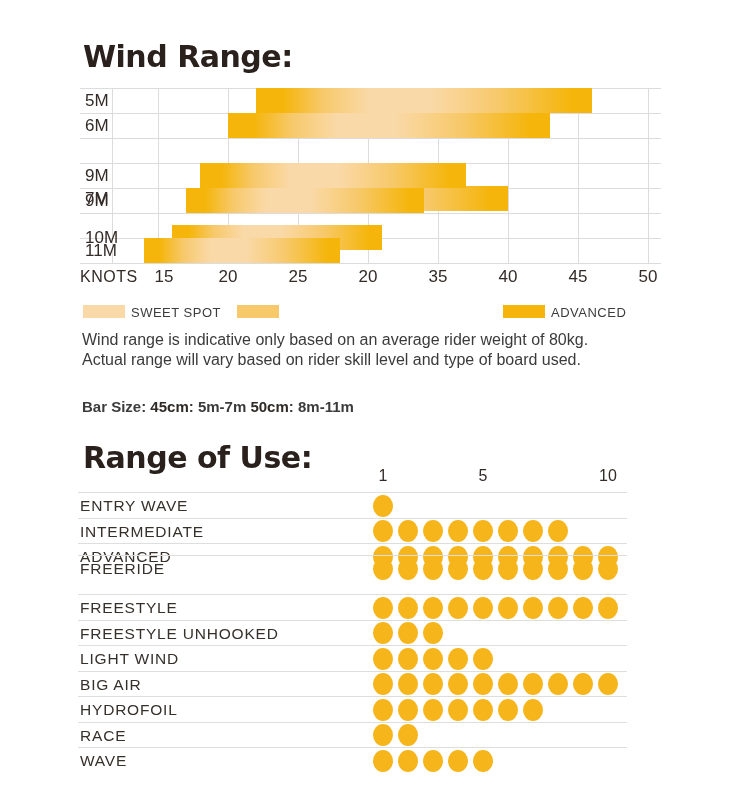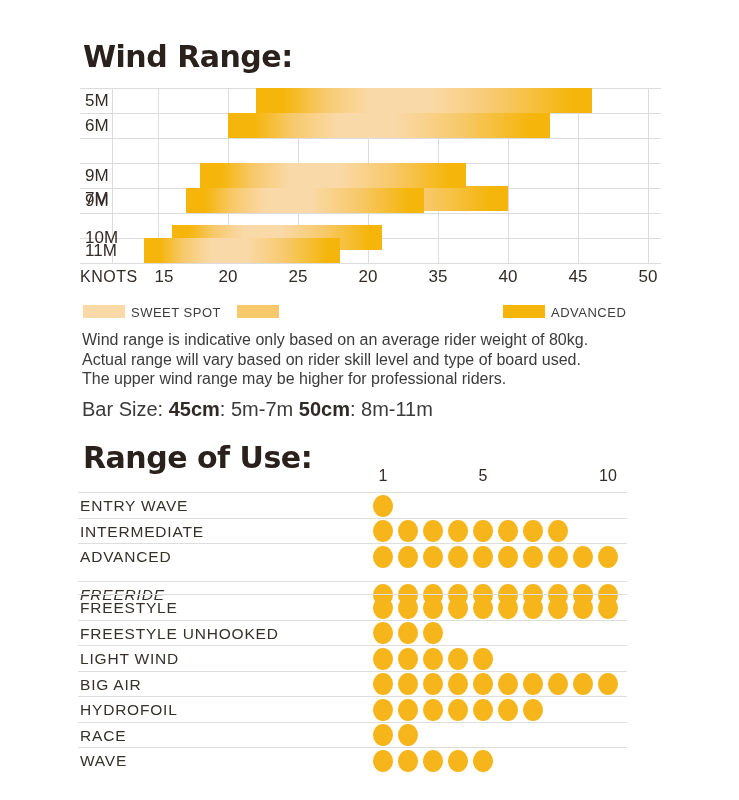--- a/index.html
+++ b/index.html
@@ -20,21 +20,21 @@
               letter-spacing:.5px;color:#332b27;}
   .tick{position:absolute;top:0;width:40px;text-align:center;line-height:27px;
         font-size:17px;color:#332b27;}
   
   .lg-item{position:absolute;top:305px;height:18px;display:flex;gap:6px;}
   .lg-swatch{width:42px;height:13px;display:inline-block;}
   .lg-label{font-size:13px;letter-spacing:.5px;color:#3c3c3c;white-space:nowrap;}
   
   #notes{position:absolute;left:82px;top:330px;}
   .note{font-size:16px;line-height:19.5px;color:#3b3b3b;}
-  #bar-size{position:absolute;left:82px;top:398px;font-size:20px;color:#3b3b3b;}
+  #bar-size{position:absolute;left:82px;top:398px;font-size:15px;color:#3b3b3b;font-weight:bold;}
   #bar-size b{color:#2f2a26;}
   
   #rou-scale{position:absolute;left:0;top:467px;height:20px;width:739px;}
   .scale-tick{position:absolute;top:0;width:40px;text-align:center;font-size:16px;color:#332b27;}
   #rou-rows{position:absolute;left:78px;top:492px;width:549px;}
   .rou-row{position:absolute;left:0;width:549px;height:25.5px;box-sizing:border-box;
            border-top:1px solid #dedede;}
   .rou-label{position:absolute;left:2px;top:1px;height:24px;line-height:24px;
              font-size:15.5px;letter-spacing:.8px;color:#36302b;white-space:nowrap;}
   .dot{position:absolute;top:1.5px;width:20px;height:22px;border-radius:50%;}
@@ -112,21 +112,20 @@
       <div class="lg-swatch" style="background: rgb(247, 201, 107);"></div>
     </div>
     <div class="lg-item" style="left: 503px;">
       <div class="lg-swatch" style="background: rgb(245, 181, 10);"></div>
       <div class="lg-label">ADVANCED</div>
     </div>
   </div>
 <div id="notes">
     <div class="note">Wind range is indicative only based on an average rider weight of 80kg.</div>
     <div class="note">Actual range will vary based on rider skill level and type of board used.</div>
-    <div class="note">The upper wind range may be higher for professional riders.</div>
   </div>
 <div id="bar-size"><span>Bar Size: </span><b>45cm</b><span>: 5m-7m </span><b>50cm</b><span>: 8m-11m</span></div>
 
 <div id="rou-scale">
     <div class="scale-tick" style="left: 363px;">1</div>
     <div class="scale-tick" style="left: 463px;">5</div>
     <div class="scale-tick" style="left: 588px;">10</div>
   </div>
 <div id="rou-rows">
     <div class="rou-row" style="top: 0px;">
@@ -150,21 +149,21 @@
       <div class="dot" style="left: 320px; background: rgb(246, 181, 27);"></div>
       <div class="dot" style="left: 345px; background: rgb(246, 181, 27);"></div>
       <div class="dot" style="left: 370px; background: rgb(246, 181, 27);"></div>
       <div class="dot" style="left: 395px; background: rgb(246, 181, 27);"></div>
       <div class="dot" style="left: 420px; background: rgb(246, 181, 27);"></div>
       <div class="dot" style="left: 445px; background: rgb(246, 181, 27);"></div>
       <div class="dot" style="left: 470px; background: rgb(246, 181, 27);"></div>
       <div class="dot" style="left: 495px; background: rgb(246, 181, 27);"></div>
       <div class="dot" style="left: 520px; background: rgb(246, 181, 27);"></div>
     </div>
-    <div class="rou-row" style="top: 89px; font-style: italic;">
+    <div class="rou-row" style="top: 63px;">
       <div class="rou-label">FREERIDE</div>
       <div class="dot" style="left: 295px; background: rgb(246, 181, 27);"></div>
       <div class="dot" style="left: 320px; background: rgb(246, 181, 27);"></div>
       <div class="dot" style="left: 345px; background: rgb(246, 181, 27);"></div>
       <div class="dot" style="left: 370px; background: rgb(246, 181, 27);"></div>
       <div class="dot" style="left: 395px; background: rgb(246, 181, 27);"></div>
       <div class="dot" style="left: 420px; background: rgb(246, 181, 27);"></div>
       <div class="dot" style="left: 445px; background: rgb(246, 181, 27);"></div>
       <div class="dot" style="left: 470px; background: rgb(246, 181, 27);"></div>
       <div class="dot" style="left: 495px; background: rgb(246, 181, 27);"></div>

